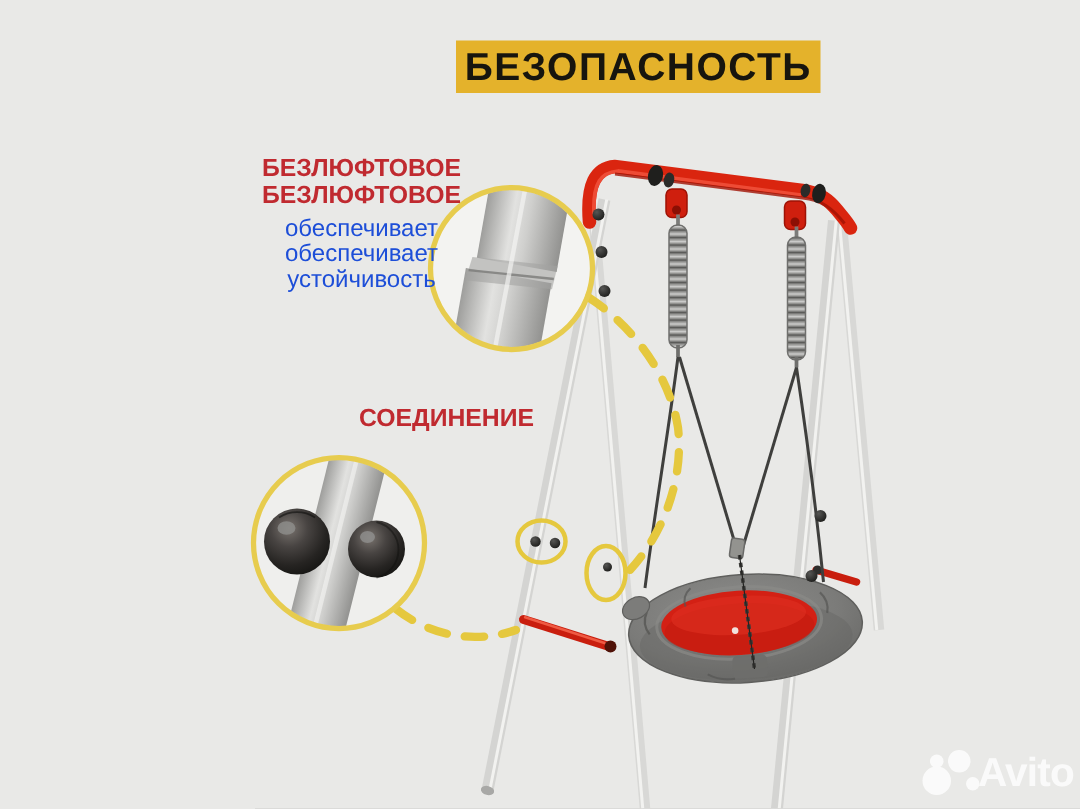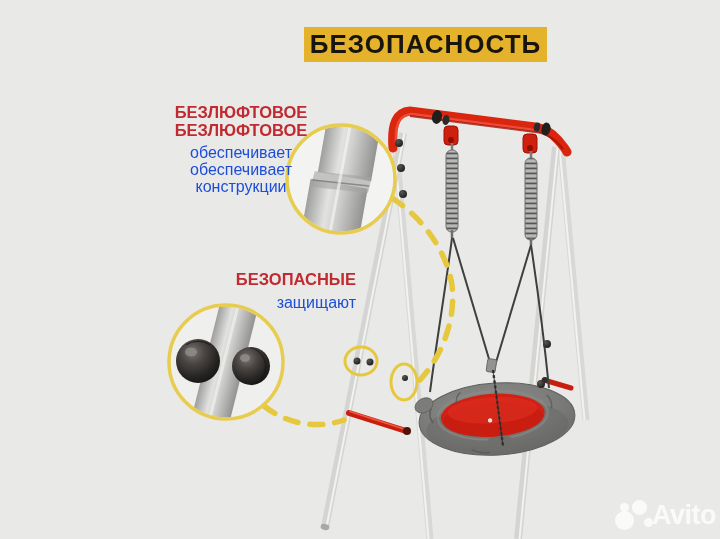--- a/index.html
+++ b/index.html
@@ -224,26 +224,25 @@
     </g>
   </svg>
 
   <div class="banner">БЕЗОПАСНОСТЬ</div>
 
   <div class="callout callout-1">
     <span class="h">БЕЗЛЮФТОВОЕ</span>
     <span class="h">БЕЗЛЮФТОВОЕ</span>
     <span class="b">обеспечивает</span>
     <span class="b">обеспечивает</span>
-    <span class="b">конструкции</span>
+    <span class="b">устойчивость</span>
   </div>
 
   <div class="callout callout-2">
-    <span class="h">БЕЗОПАСНЫЕ</span>
-    <span class="b">защищают</span>
+    <span class="h">СОЕДИНЕНИЕ</span>
   </div>
 
   <div class="watermark">
     <span class="avito-dots">
       <i class="d-tl"></i>
         <i class="d-bl"></i>
         <i class="d-tr"></i>
         <i class="d-br"></i>
     </span>
     <span class="avito-text">Avito</span>

